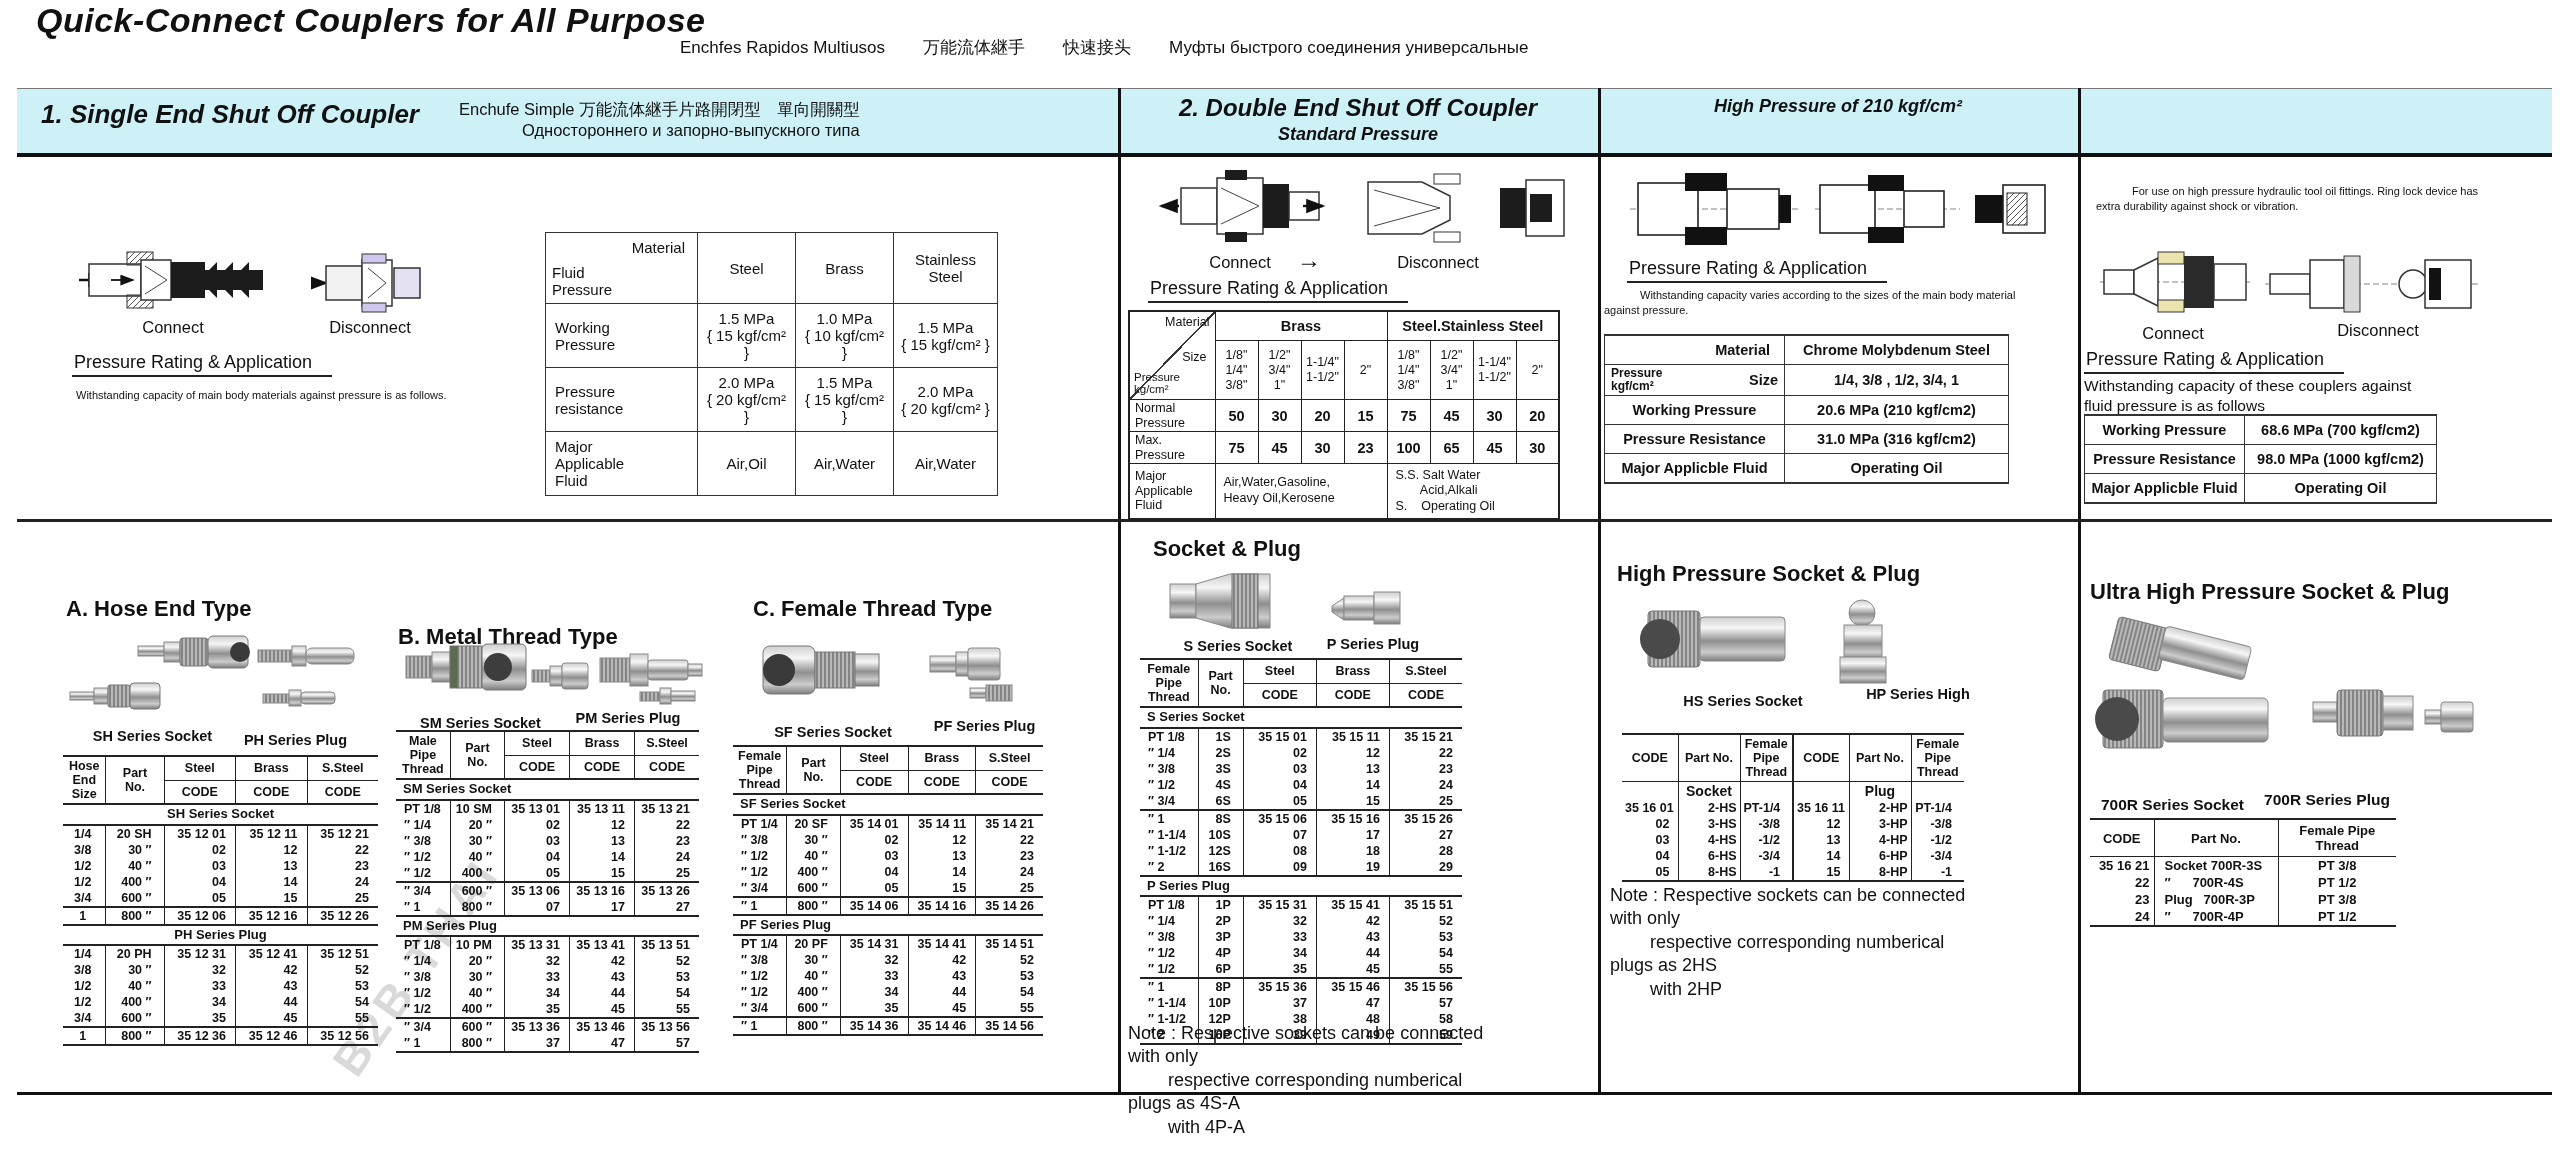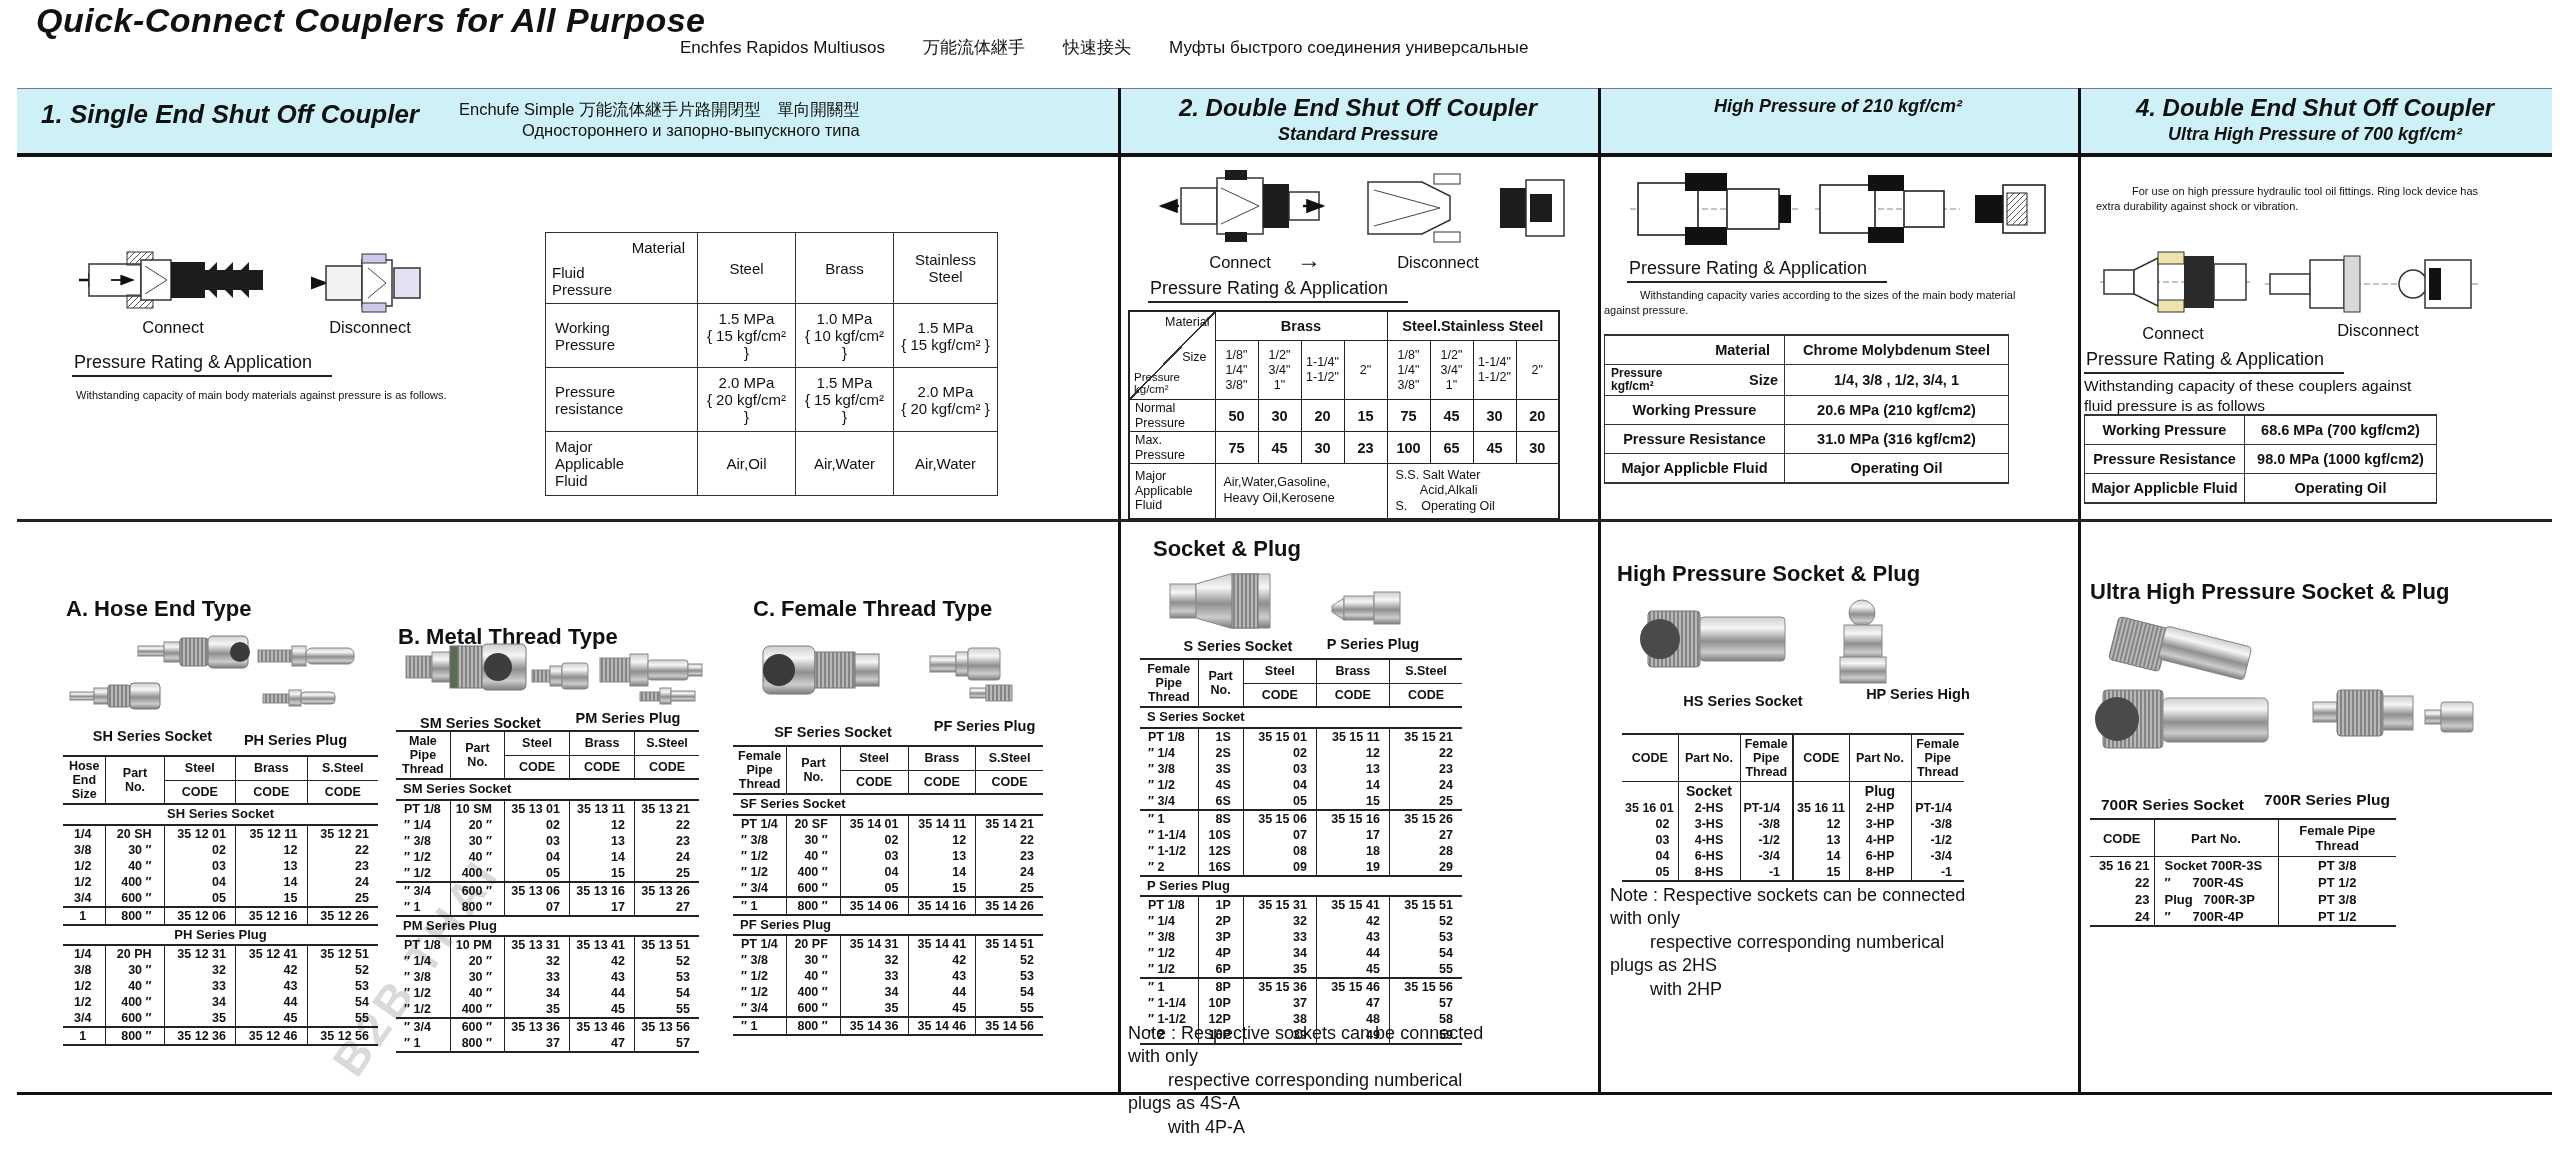--- a/index.html
+++ b/index.html
@@ -72,21 +72,21 @@
   .szrow{display:flex;justify-content:space-between;align-items:center;}
   .plab2{font-size:12px;line-height:1.1;text-align:left;font-weight:bold;}
   
   .hst{border-collapse:collapse;border-top:2px solid #222;border-bottom:2px solid #222;font-size:12.5px;font-weight:bold;table-layout:fixed;}
   .hst th{border-left:1px solid #222;border-bottom:1px solid #222;padding:2px 3px;text-align:center;white-space:pre-line;vertical-align:middle;}
   .hst td{border-left:1px solid #222;padding:1px 3px;}
   .hst th:first-child,.hst td:first-child{border-left:none;}
   .hst th:nth-child(4),.hst td:nth-child(4){border-left:2px solid #222;}
   .hst .subl{text-align:center;font-size:14px;}
   td.code{text-align:right;padding-right:8px;white-space:nowrap;}
-  td.part{text-align:center;white-space:nowrap;}
+  td.part{text-align:right;white-space:nowrap;}
   td.thr{text-align:right;padding-right:12px;white-space:nowrap;}
   .r700{border-collapse:collapse;border-top:2px solid #222;border-bottom:2px solid #222;font-size:13px;font-weight:bold;table-layout:fixed;}
   .r700 th{border-left:1px solid #222;border-bottom:1px solid #222;padding:3px 4px;text-align:center;}
   .r700 td{border-left:1px solid #222;padding:1px 4px;}
   .r700 th:first-child,.r700 td:first-child{border-left:none;}
   td.p700{text-align:left;padding-left:10px;white-space:nowrap;}
   td.t700{text-align:center;white-space:nowrap;}
   
   .wm{font-size:46px;font-weight:bold;color:rgba(110,110,110,.26);transform:rotate(-55deg);letter-spacing:5px;white-space:nowrap;pointer-events:none;}
   svg{display:block;}
@@ -131,24 +131,20 @@
       <div>Enchufe Simple 万能流体継手片路開閉型　單向開關型</div>
       <div>Одностороннего и запорно-выпускного типа</div>
     </div>
   </div>
   <div class="bcell b2 bc">
     <div class="bt">2. Double End Shut Off Coupler</div>
     <div class="bs">Standard Pressure</div>
   </div>
   <div class="bcell b3 bc">
     <div class="bs">High Pressure of 210 kgf/cm²</div>
-  </div>
-  <div class="bcell b4 bc">
-    <div class="bt">4. Double End Shut Off Coupler</div>
-    <div class="bs">Ultra High Pressure of 700 kgf/cm²</div>
   </div>
 </div>
 
 <div class="vline" style="left:1118px;top:88px;height:1006px;"></div>
 <div class="vline" style="left:1598px;top:88px;height:1006px;"></div>
 <div class="vline" style="left:2078px;top:88px;height:1006px;"></div>
 <div class="hline" style="left:17px;top:519px;width:2535px;height:3px;"></div>
 <div class="hline" style="left:17px;top:1092px;width:2535px;height:3px;background:#111;"></div>
 
 <div class="abs wm" style="left:290px;top:940px;">B2B THAI</div>

